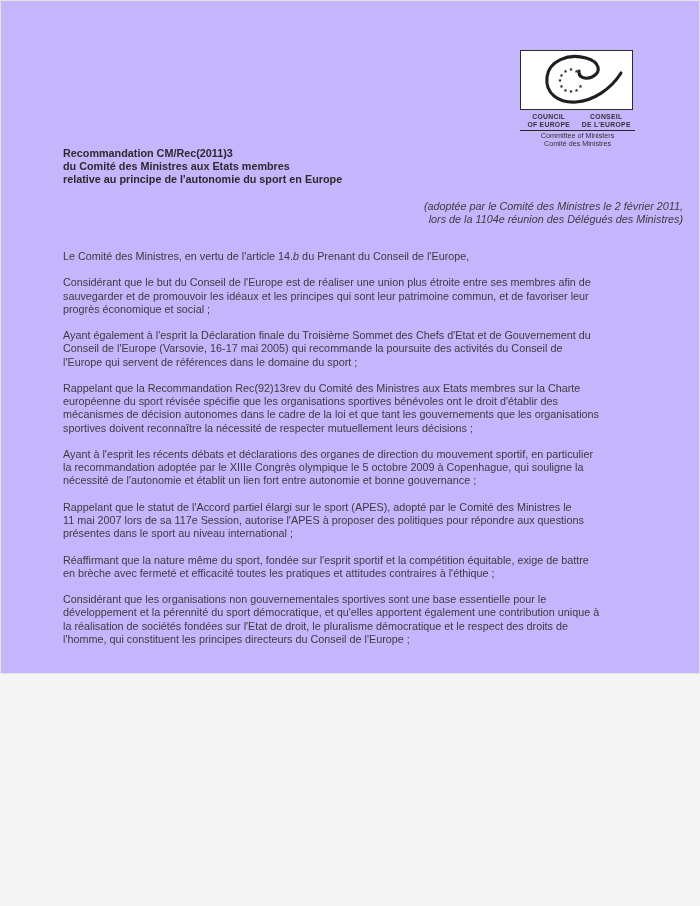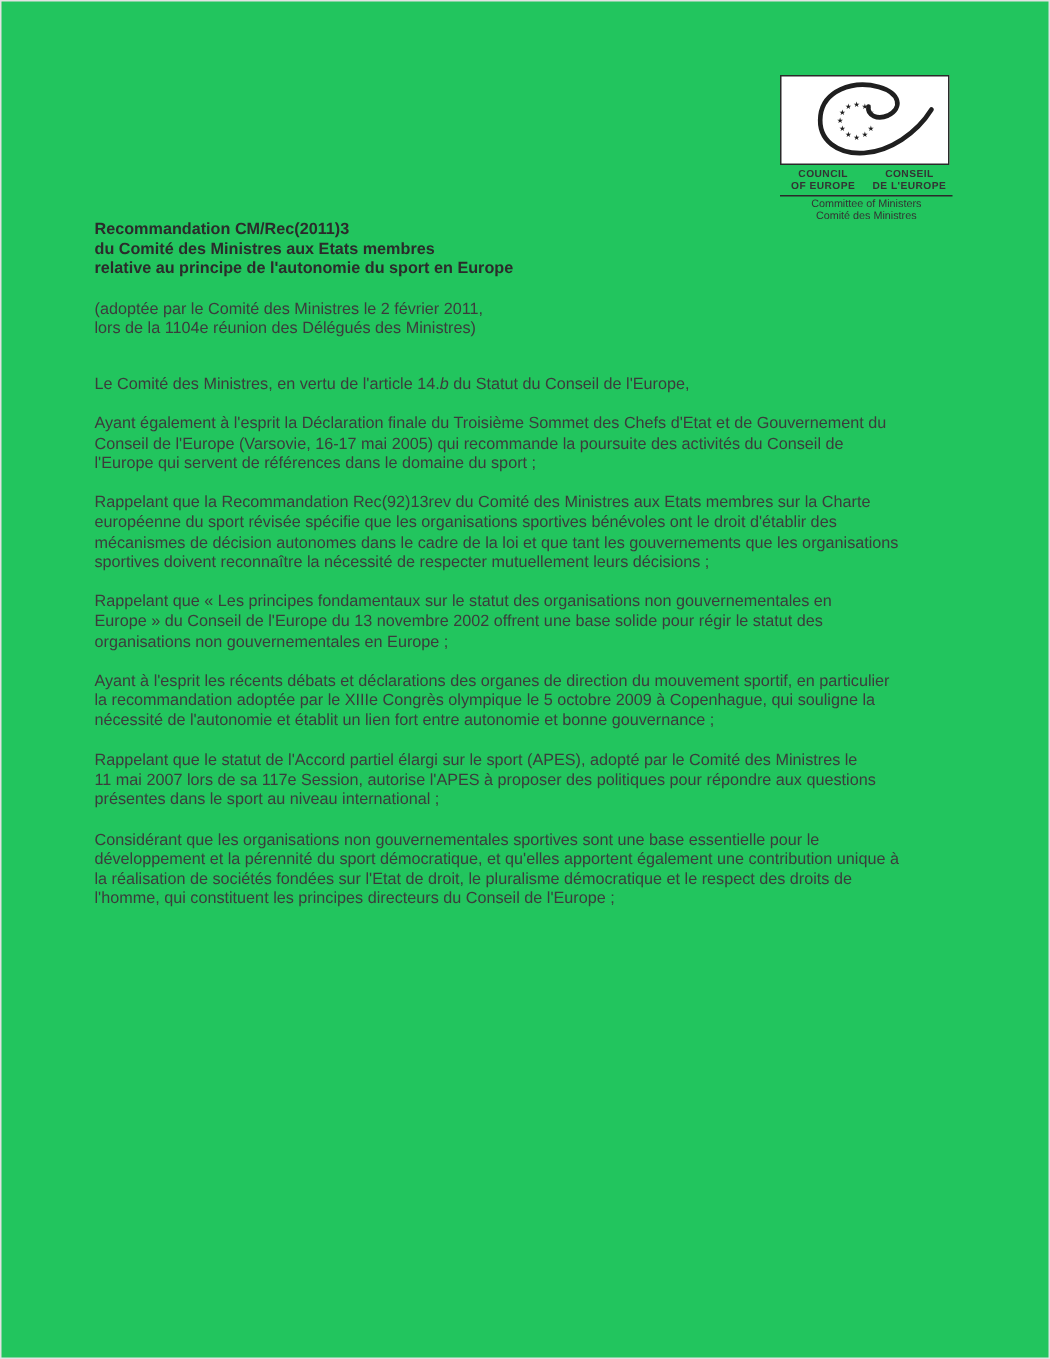--- a/index.html
+++ b/index.html
@@ -1,21 +1,21 @@
 <!DOCTYPE html>
 <html><head>
 <meta charset="utf-8">
 <style>
   html,body{margin:0;padding:0;}
   body{
     width:700px;height:906px;background:#f4f4f4;
     font-family:"Liberation Sans","DejaVu Sans",sans-serif;
   }
   .page{
-    position:relative;width:700px;height:906px;background:#22c55e;
+    position:relative;width:700px;height:674px;background:#c4b5fd;
     box-shadow:inset 0 0 0 1px #e3e3e3;overflow:hidden;
     color:#3c3c3c;
   }
   
   .logo-block{position:absolute;left:520px;top:50px;width:115px;color:#2a2a2a;}
   .logo-box{
     width:111px;height:58px;border:1px solid #2a2a2a;background:#fff;
     display:flex;align-items:center;justify-content:center;
   }
   .logo-box svg{display:block;}
@@ -30,21 +30,21 @@
     margin-top:1px;text-align:center;font-size:7.2px;line-height:8px;
     white-space:pre-line;color:#333;
   }
   
   .content{
     position:absolute;left:63px;top:147px;width:620px;
     font-size:10.8px;line-height:13.2px;
   }
   .content p, .content .block{margin:0;white-space:pre-line;}
   .doc-title{font-weight:bold;color:#2b2b2b;}
-  .doc-adoption{margin-top:13px !important;white-space:pre-line;}
+  .doc-adoption{font-style:italic;margin-top:13px !important;white-space:pre-line;text-align:right;}
   .opening{margin-top:24px !important;}
   .para{margin-top:13.2px !important;}
   .it{font-style:italic;}
 </style>
 </head>
 <body>
 
 <div class="page">
 
   <div class="logo-block">
@@ -77,37 +77,39 @@
 Comité des Ministres</div>
   </div>
 
   <div class="content">
     <div class="doc-title block">Recommandation CM/Rec(2011)3
 du Comité des Ministres aux Etats membres
 relative au principe de l'autonomie du sport en Europe</div>
     <div class="doc-adoption block">(adoptée par le Comité des Ministres le 2 février 2011,
 lors de la 1104e réunion des Délégués des Ministres)</div>
 
-    <p class="opening"><span>Le Comité des Ministres, en vertu de l'article 14.</span><span class="it">b</span><span> du Statut du Conseil de l'Europe,</span></p>
+    <p class="opening"><span>Le Comité des Ministres, en vertu de l'article 14.</span><span class="it">b</span><span> du Prenant du Conseil de l'Europe,</span></p>
 
+    <p class="para">Considérant que le but du Conseil de l'Europe est de réaliser une union plus étroite entre ses membres afin de
+sauvegarder et de promouvoir les idéaux et les principes qui sont leur patrimoine commun, et de favoriser leur
+progrès économique et social ;</p>
     <p class="para">Ayant également à l'esprit la Déclaration finale du Troisième Sommet des Chefs d'Etat et de Gouvernement du
 Conseil de l'Europe (Varsovie, 16-17 mai 2005) qui recommande la poursuite des activités du Conseil de
 l'Europe qui servent de références dans le domaine du sport ;</p>
     <p class="para">Rappelant que la Recommandation Rec(92)13rev du Comité des Ministres aux Etats membres sur la Charte
 européenne du sport révisée spécifie que les organisations sportives bénévoles ont le droit d'établir des
 mécanismes de décision autonomes dans le cadre de la loi et que tant les gouvernements que les organisations
 sportives doivent reconnaître la nécessité de respecter mutuellement leurs décisions ;</p>
-    <p class="para">Rappelant que « Les principes fondamentaux sur le statut des organisations non gouvernementales en
-Europe » du Conseil de l'Europe du 13 novembre 2002 offrent une base solide pour régir le statut des
-organisations non gouvernementales en Europe ;</p>
     <p class="para">Ayant à l'esprit les récents débats et déclarations des organes de direction du mouvement sportif, en particulier
 la recommandation adoptée par le XIIIe Congrès olympique le 5 octobre 2009 à Copenhague, qui souligne la
 nécessité de l'autonomie et établit un lien fort entre autonomie et bonne gouvernance ;</p>
     <p class="para">Rappelant que le statut de l'Accord partiel élargi sur le sport (APES), adopté par le Comité des Ministres le
 11 mai 2007 lors de sa 117e Session, autorise l'APES à proposer des politiques pour répondre aux questions
 présentes dans le sport au niveau international ;</p>
+    <p class="para">Réaffirmant que la nature même du sport, fondée sur l'esprit sportif et la compétition équitable, exige de battre
+en brèche avec fermeté et efficacité toutes les pratiques et attitudes contraires à l'éthique ;</p>
     <p class="para">Considérant que les organisations non gouvernementales sportives sont une base essentielle pour le
 développement et la pérennité du sport démocratique, et qu'elles apportent également une contribution unique à
 la réalisation de sociétés fondées sur l'Etat de droit, le pluralisme démocratique et le respect des droits de
 l'homme, qui constituent les principes directeurs du Conseil de l'Europe ;</p>
   </div>
 
 </div>
 
 </body></html>

